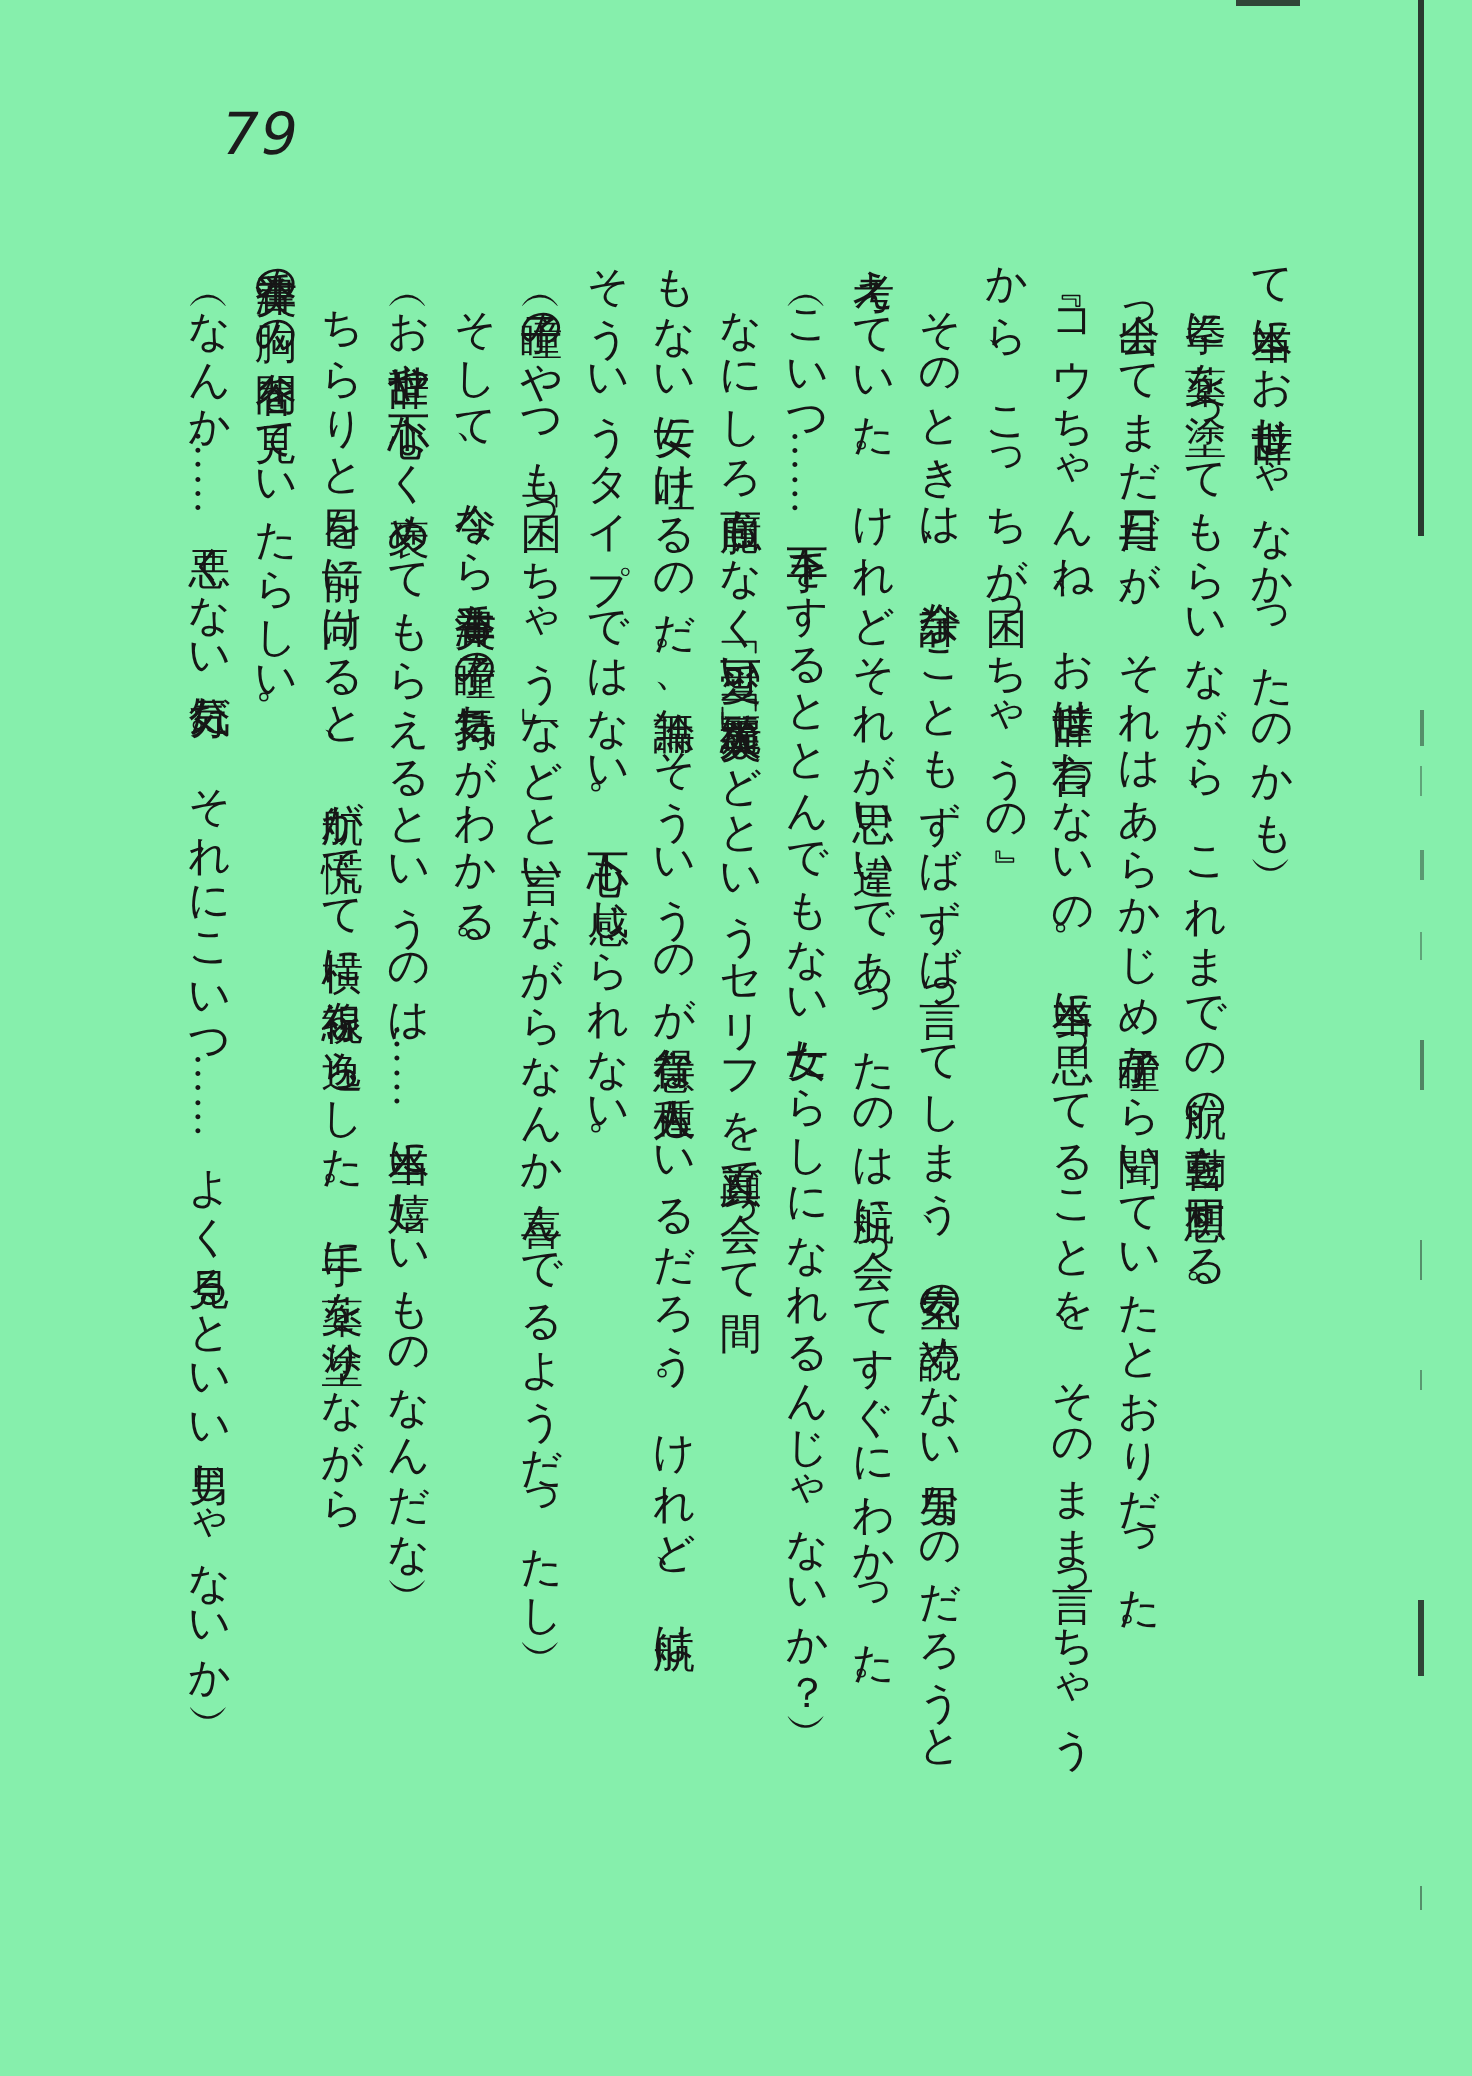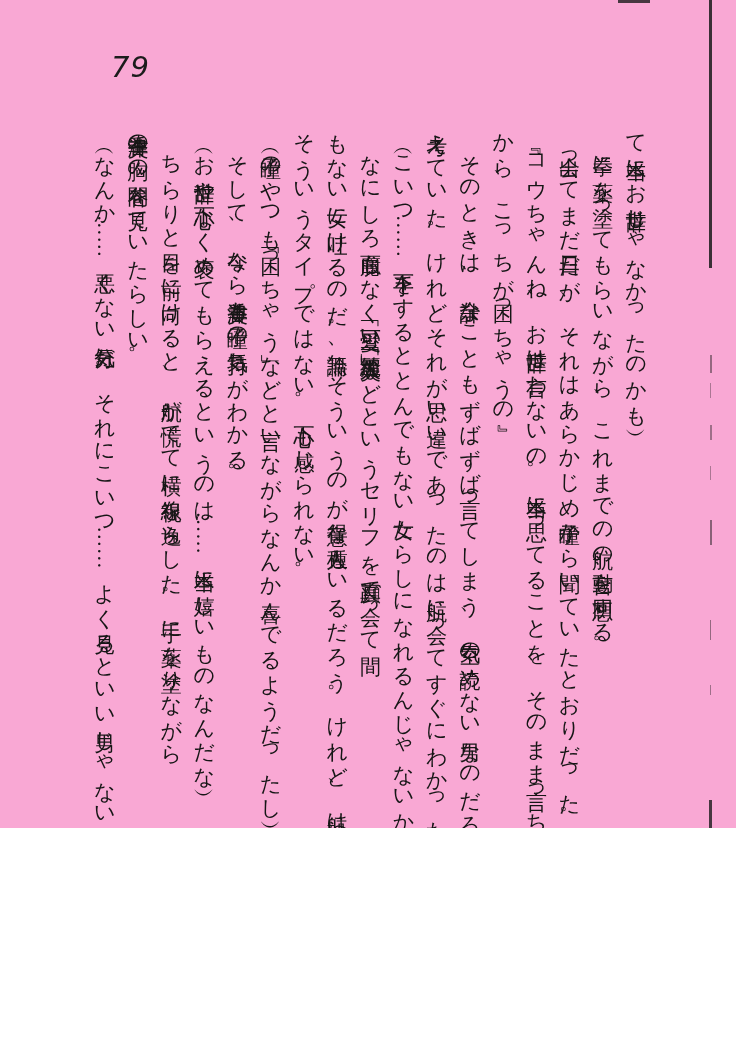--- a/index.html
+++ b/index.html
@@ -3,22 +3,22 @@
 <meta charset="utf-8">
 <style>
   html, body {
     margin: 0;
     padding: 0;
     background: #ffffff;
   }
   .page {
     position: relative;
     width: 736px;
-    height: 828px;
-    background: #f9a8d4;
+    height: 1038px;
+    background: #86efac;
     overflow: hidden;
     font-family: "Liberation Serif", "DejaVu Serif", serif;
     color: #141414;
     text-decoration: underline;
   }
   .page-number {
     position: absolute;
     left: 111px;
     top: 50px;
     font-size: 29px;

